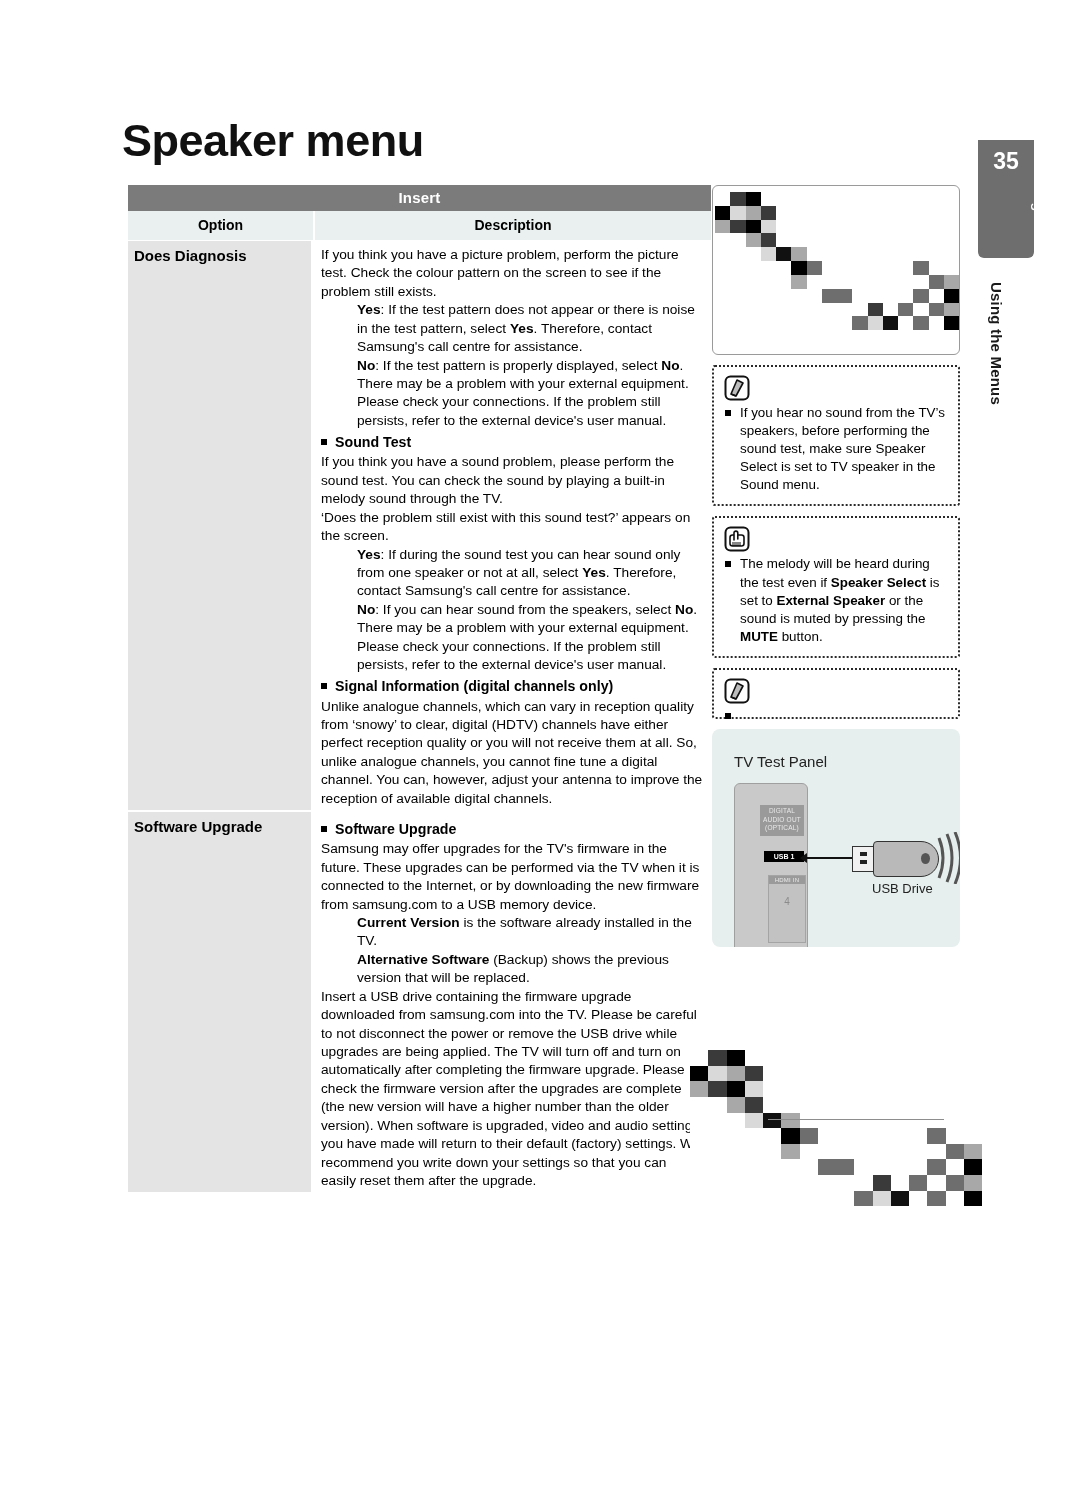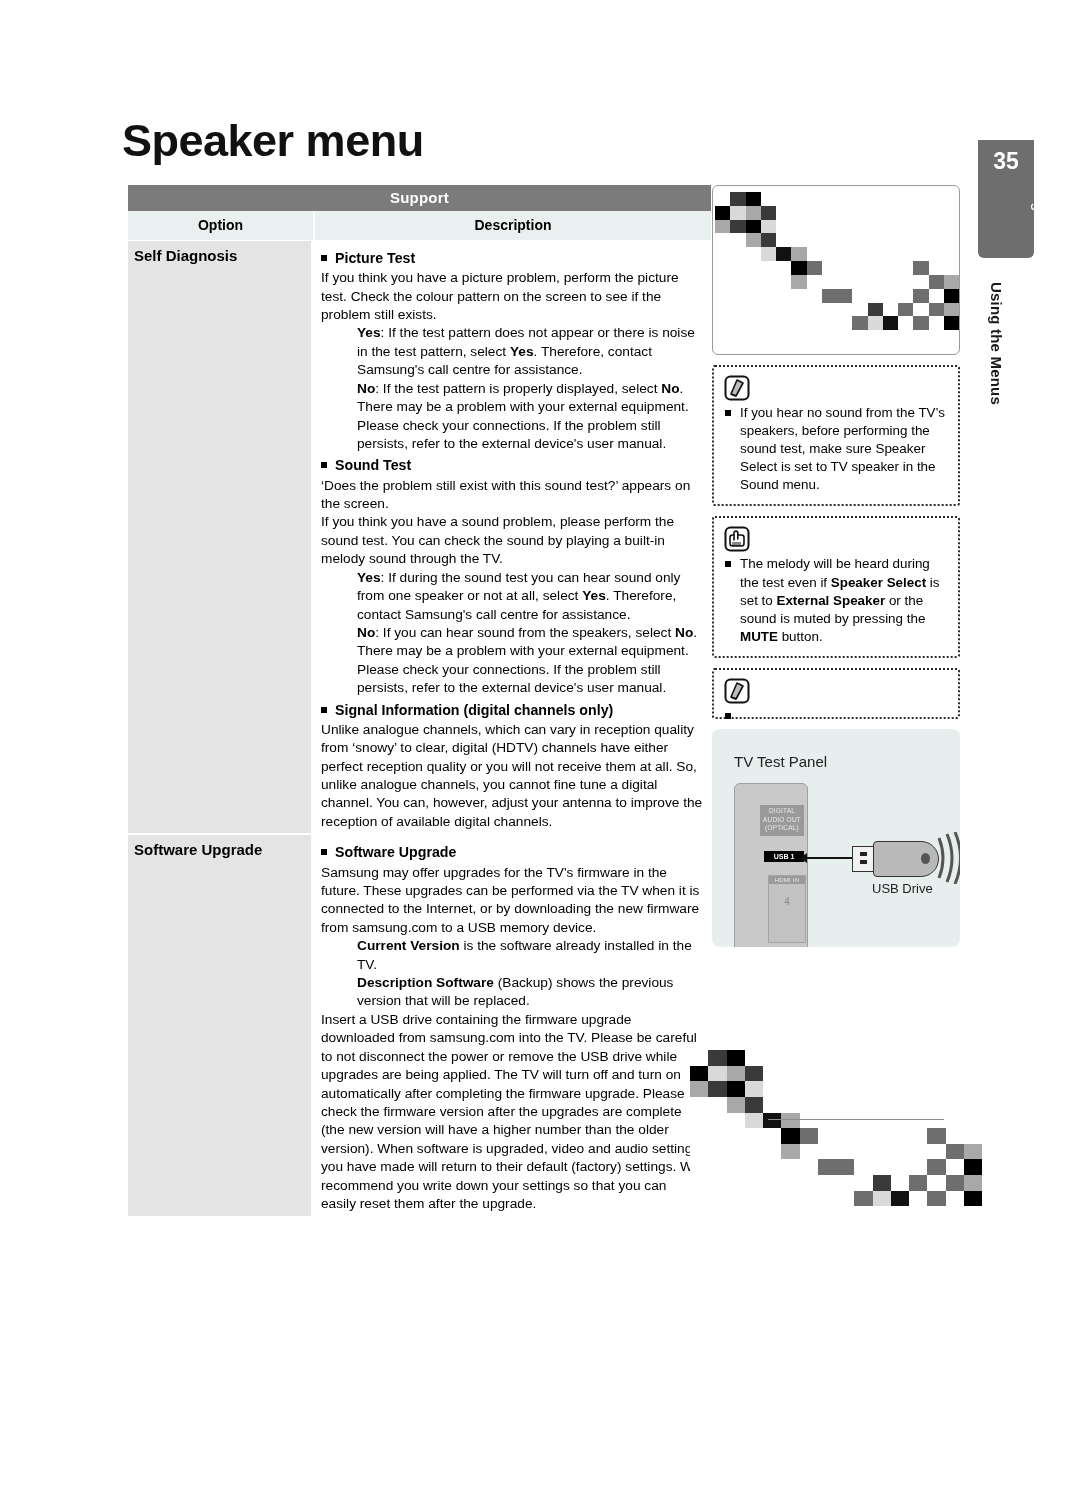--- a/index.html
+++ b/index.html
@@ -374,53 +374,52 @@
 
 <div id="page-title">Speaker menu</div>
 
 <div id="page-marker">
   <div id="page-number">35</div>
   <div id="page-lang">English</div>
 </div>
 <div id="section-label">Using the Menus</div>
 
 <div id="support-table">
-  <div class="tbl-title">Support</div>
+  <div class="tbl-title">Insert</div>
   <div class="tbl-colheads">
     <div class="ch-option">Option</div>
     <div class="ch-desc">Description</div>
   </div>
   <div id="table-body">
       <div class="tbl-row">
         <div class="cell-option">
-          <div class="opt-label">Self Diagnosis</div>
+          <div class="opt-label">Does Diagnosis</div>
         </div>
         <div class="cell-desc">
-          <div class="subhead"><span class="sq"></span><span>Picture Test</span></div>
           <div class="para">If you think you have a picture problem, perform the picture test. Check the colour pattern on the screen to see if the problem still exists.</div>
           <div class="para indent"><b>Yes</b>: If the test pattern does not appear or there is noise in the test pattern, select <b>Yes</b>. Therefore, contact Samsung's call centre for assistance.</div>
           <div class="para indent"><b>No</b>: If the test pattern is properly displayed, select <b>No</b>. There may be a problem with your external equipment. Please check your connections. If the problem still persists, refer to the external device's user manual.</div>
           <div class="subhead"><span class="sq"></span><span>Sound Test</span></div>
+          <div class="para">If you think you have a sound problem, please perform the sound test. You can check the sound by playing a built-in melody sound through the TV.</div>
           <div class="para">‘Does the problem still exist with this sound test?’ appears on the screen.</div>
-          <div class="para">If you think you have a sound problem, please perform the sound test. You can check the sound by playing a built-in melody sound through the TV.</div>
           <div class="para indent"><b>Yes</b>: If during the sound test you can hear sound only from one speaker or not at all, select <b>Yes</b>. Therefore, contact Samsung's call centre for assistance.</div>
           <div class="para indent"><b>No</b>: If you can hear sound from the speakers, select <b>No</b>. There may be a problem with your external equipment. Please check your connections. If the problem still persists, refer to the external device's user manual.</div>
           <div class="subhead"><span class="sq"></span><span>Signal Information (digital channels only)</span></div>
           <div class="para">Unlike analogue channels, which can vary in reception quality from ‘snowy’ to clear, digital (HDTV) channels have either perfect reception quality or you will not receive them at all. So, unlike analogue channels, you cannot fine tune a digital channel. You can, however, adjust your antenna to improve the reception of available digital channels.</div>
         </div>
       </div>
       <div class="tbl-row">
         <div class="cell-option">
           <div class="opt-label">Software Upgrade</div>
         </div>
         <div class="cell-desc">
           <div class="subhead"><span class="sq"></span><span>Software Upgrade</span></div>
           <div class="para">Samsung may offer upgrades for the TV's firmware in the future. These upgrades can be performed via the TV when it is connected to the Internet, or by downloading the new firmware from samsung.com to a USB memory device.</div>
           <div class="para indent"><b>Current Version</b> is the software already installed in the TV.</div>
-          <div class="para indent"><b>Description Software</b> (Backup) shows the previous version that will be replaced.</div>
+          <div class="para indent"><b>Alternative Software</b> (Backup) shows the previous version that will be replaced.</div>
           <div class="para">Insert a USB drive containing the firmware upgrade downloaded from samsung.com into the TV. Please be careful to not disconnect the power or remove the USB drive while upgrades are being applied. The TV will turn off and turn on automatically after completing the firmware upgrade. Please check the firmware version after the upgrades are complete (the new version will have a higher number than the older version). When software is upgraded, video and audio settings you have made will return to their default (factory) settings. We recommend you write down your settings so that you can easily reset them after the upgrade.</div>
         </div>
       </div>
     </div>
 </div>
 
 <div id="right-col">
 
   <div class="pixelbox" id="pix-top">
     <div class="pixelart">

